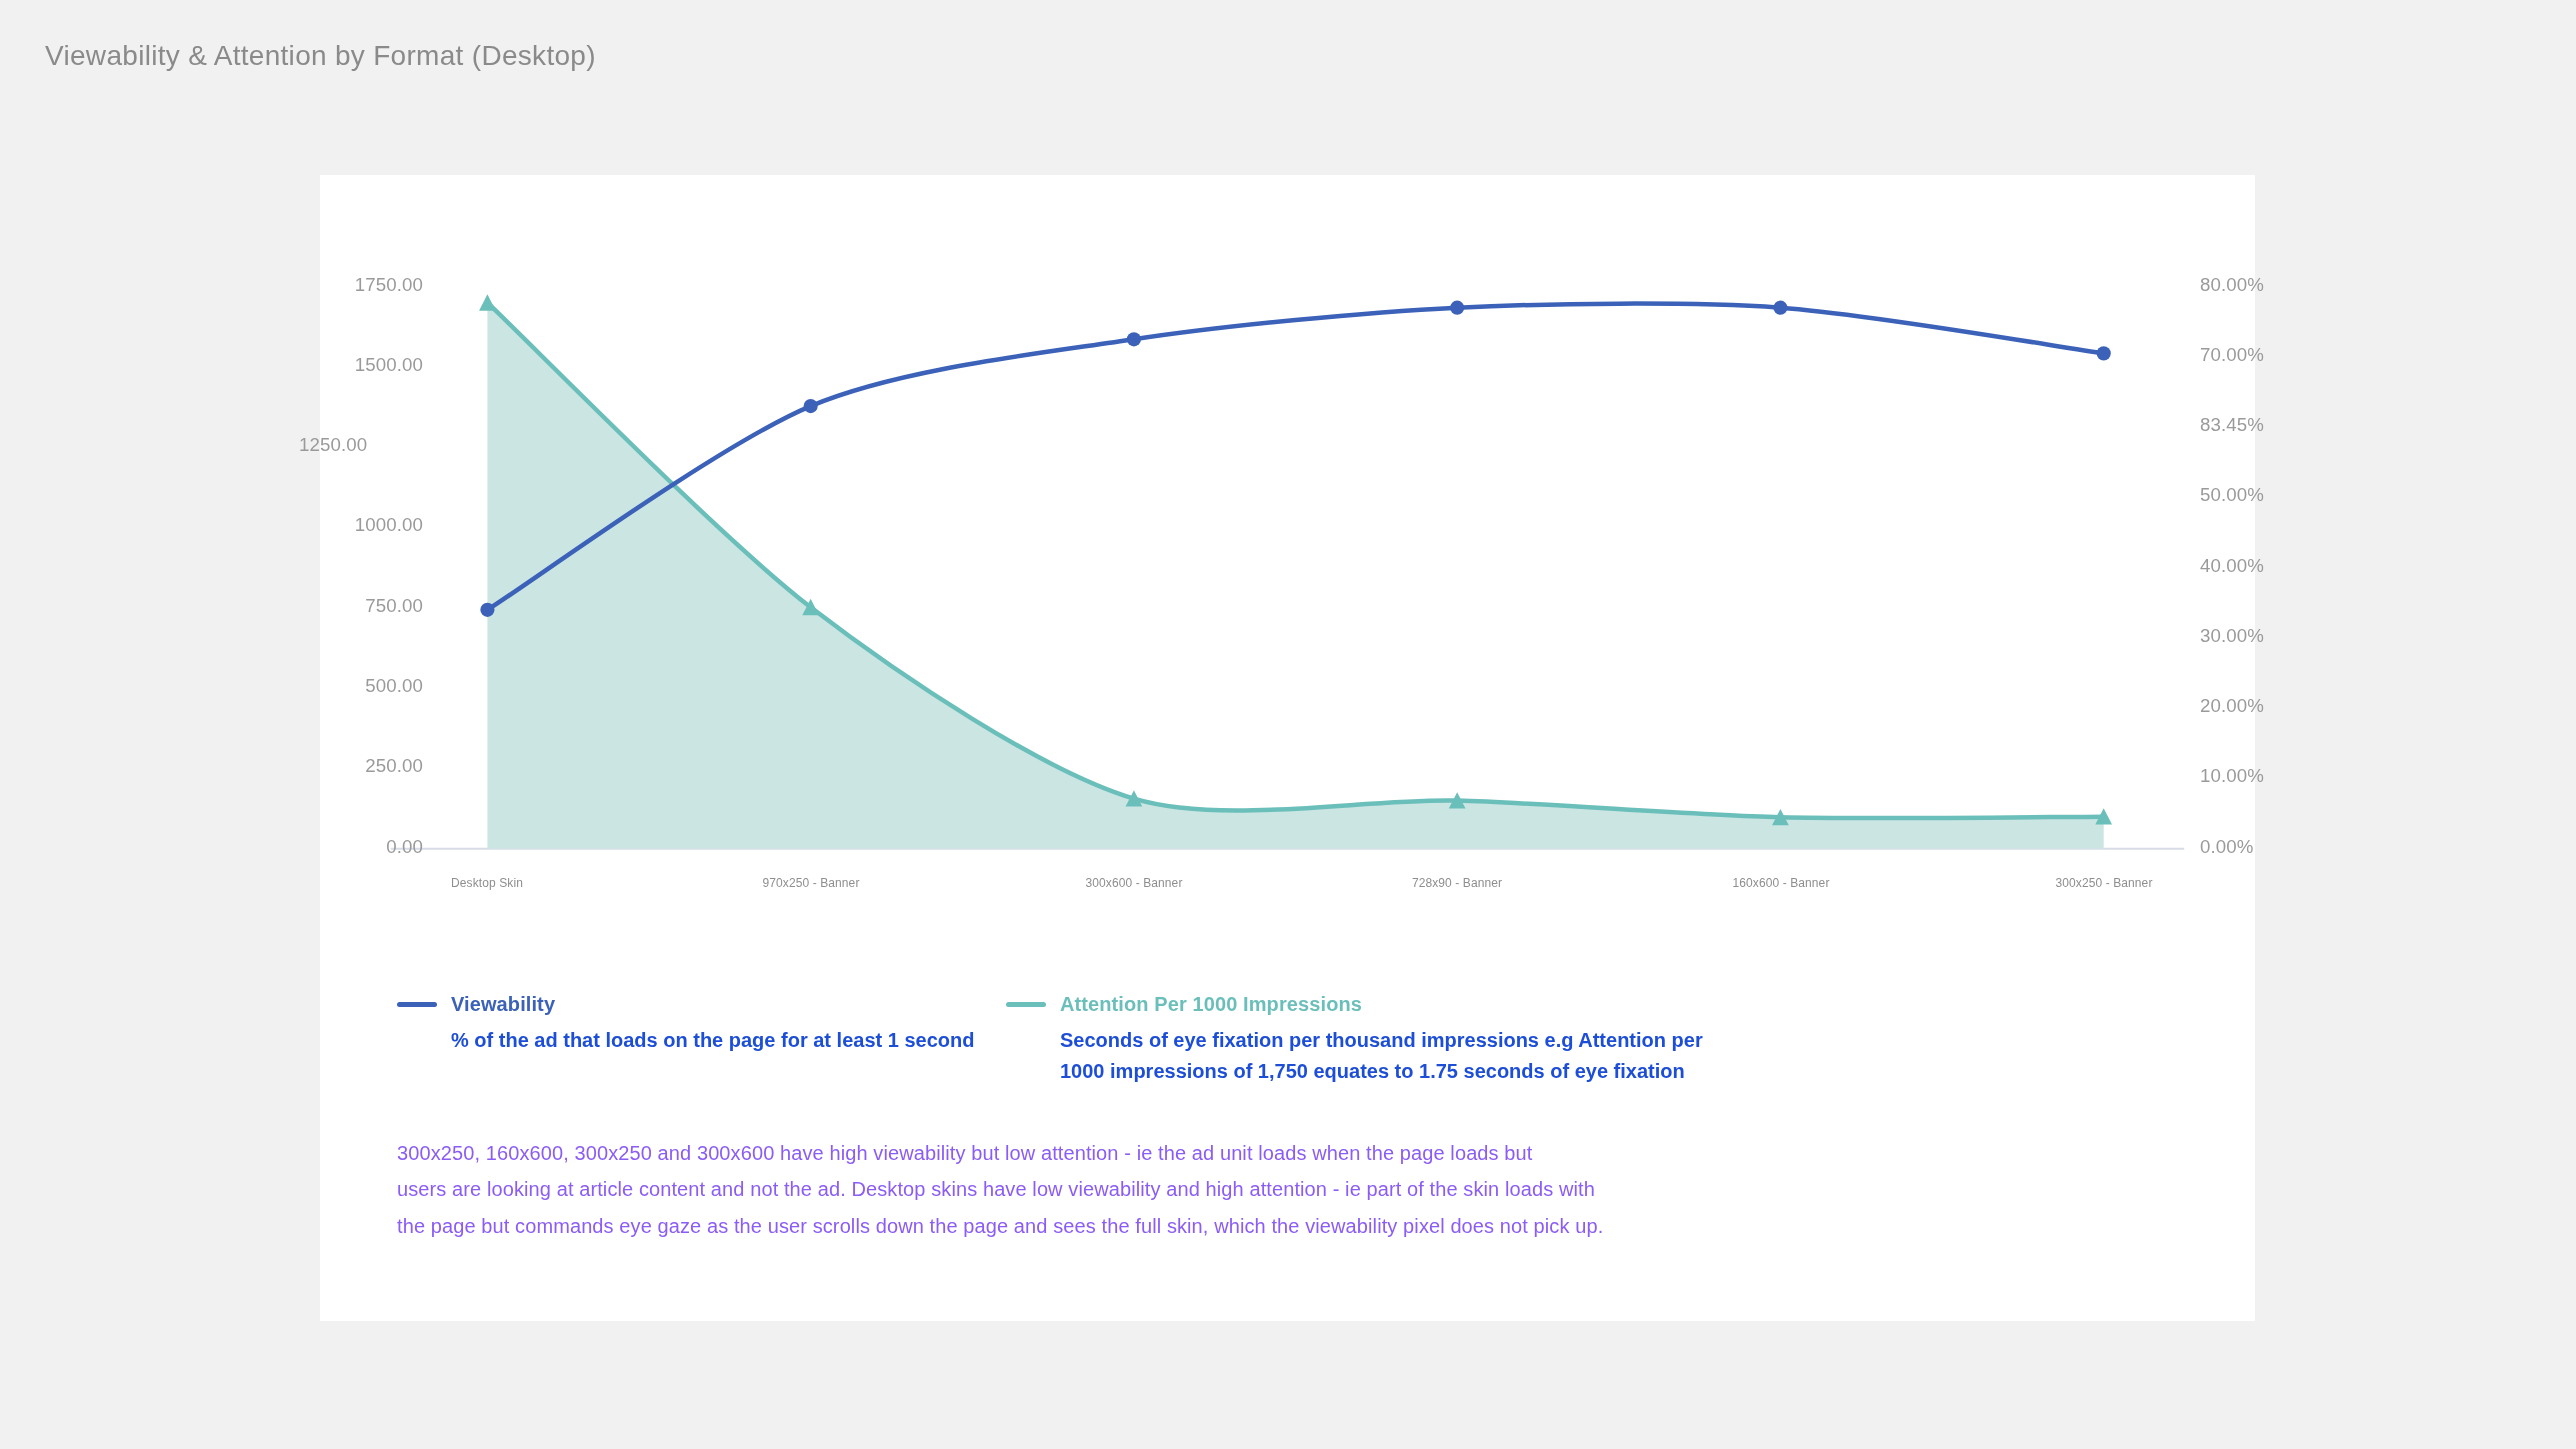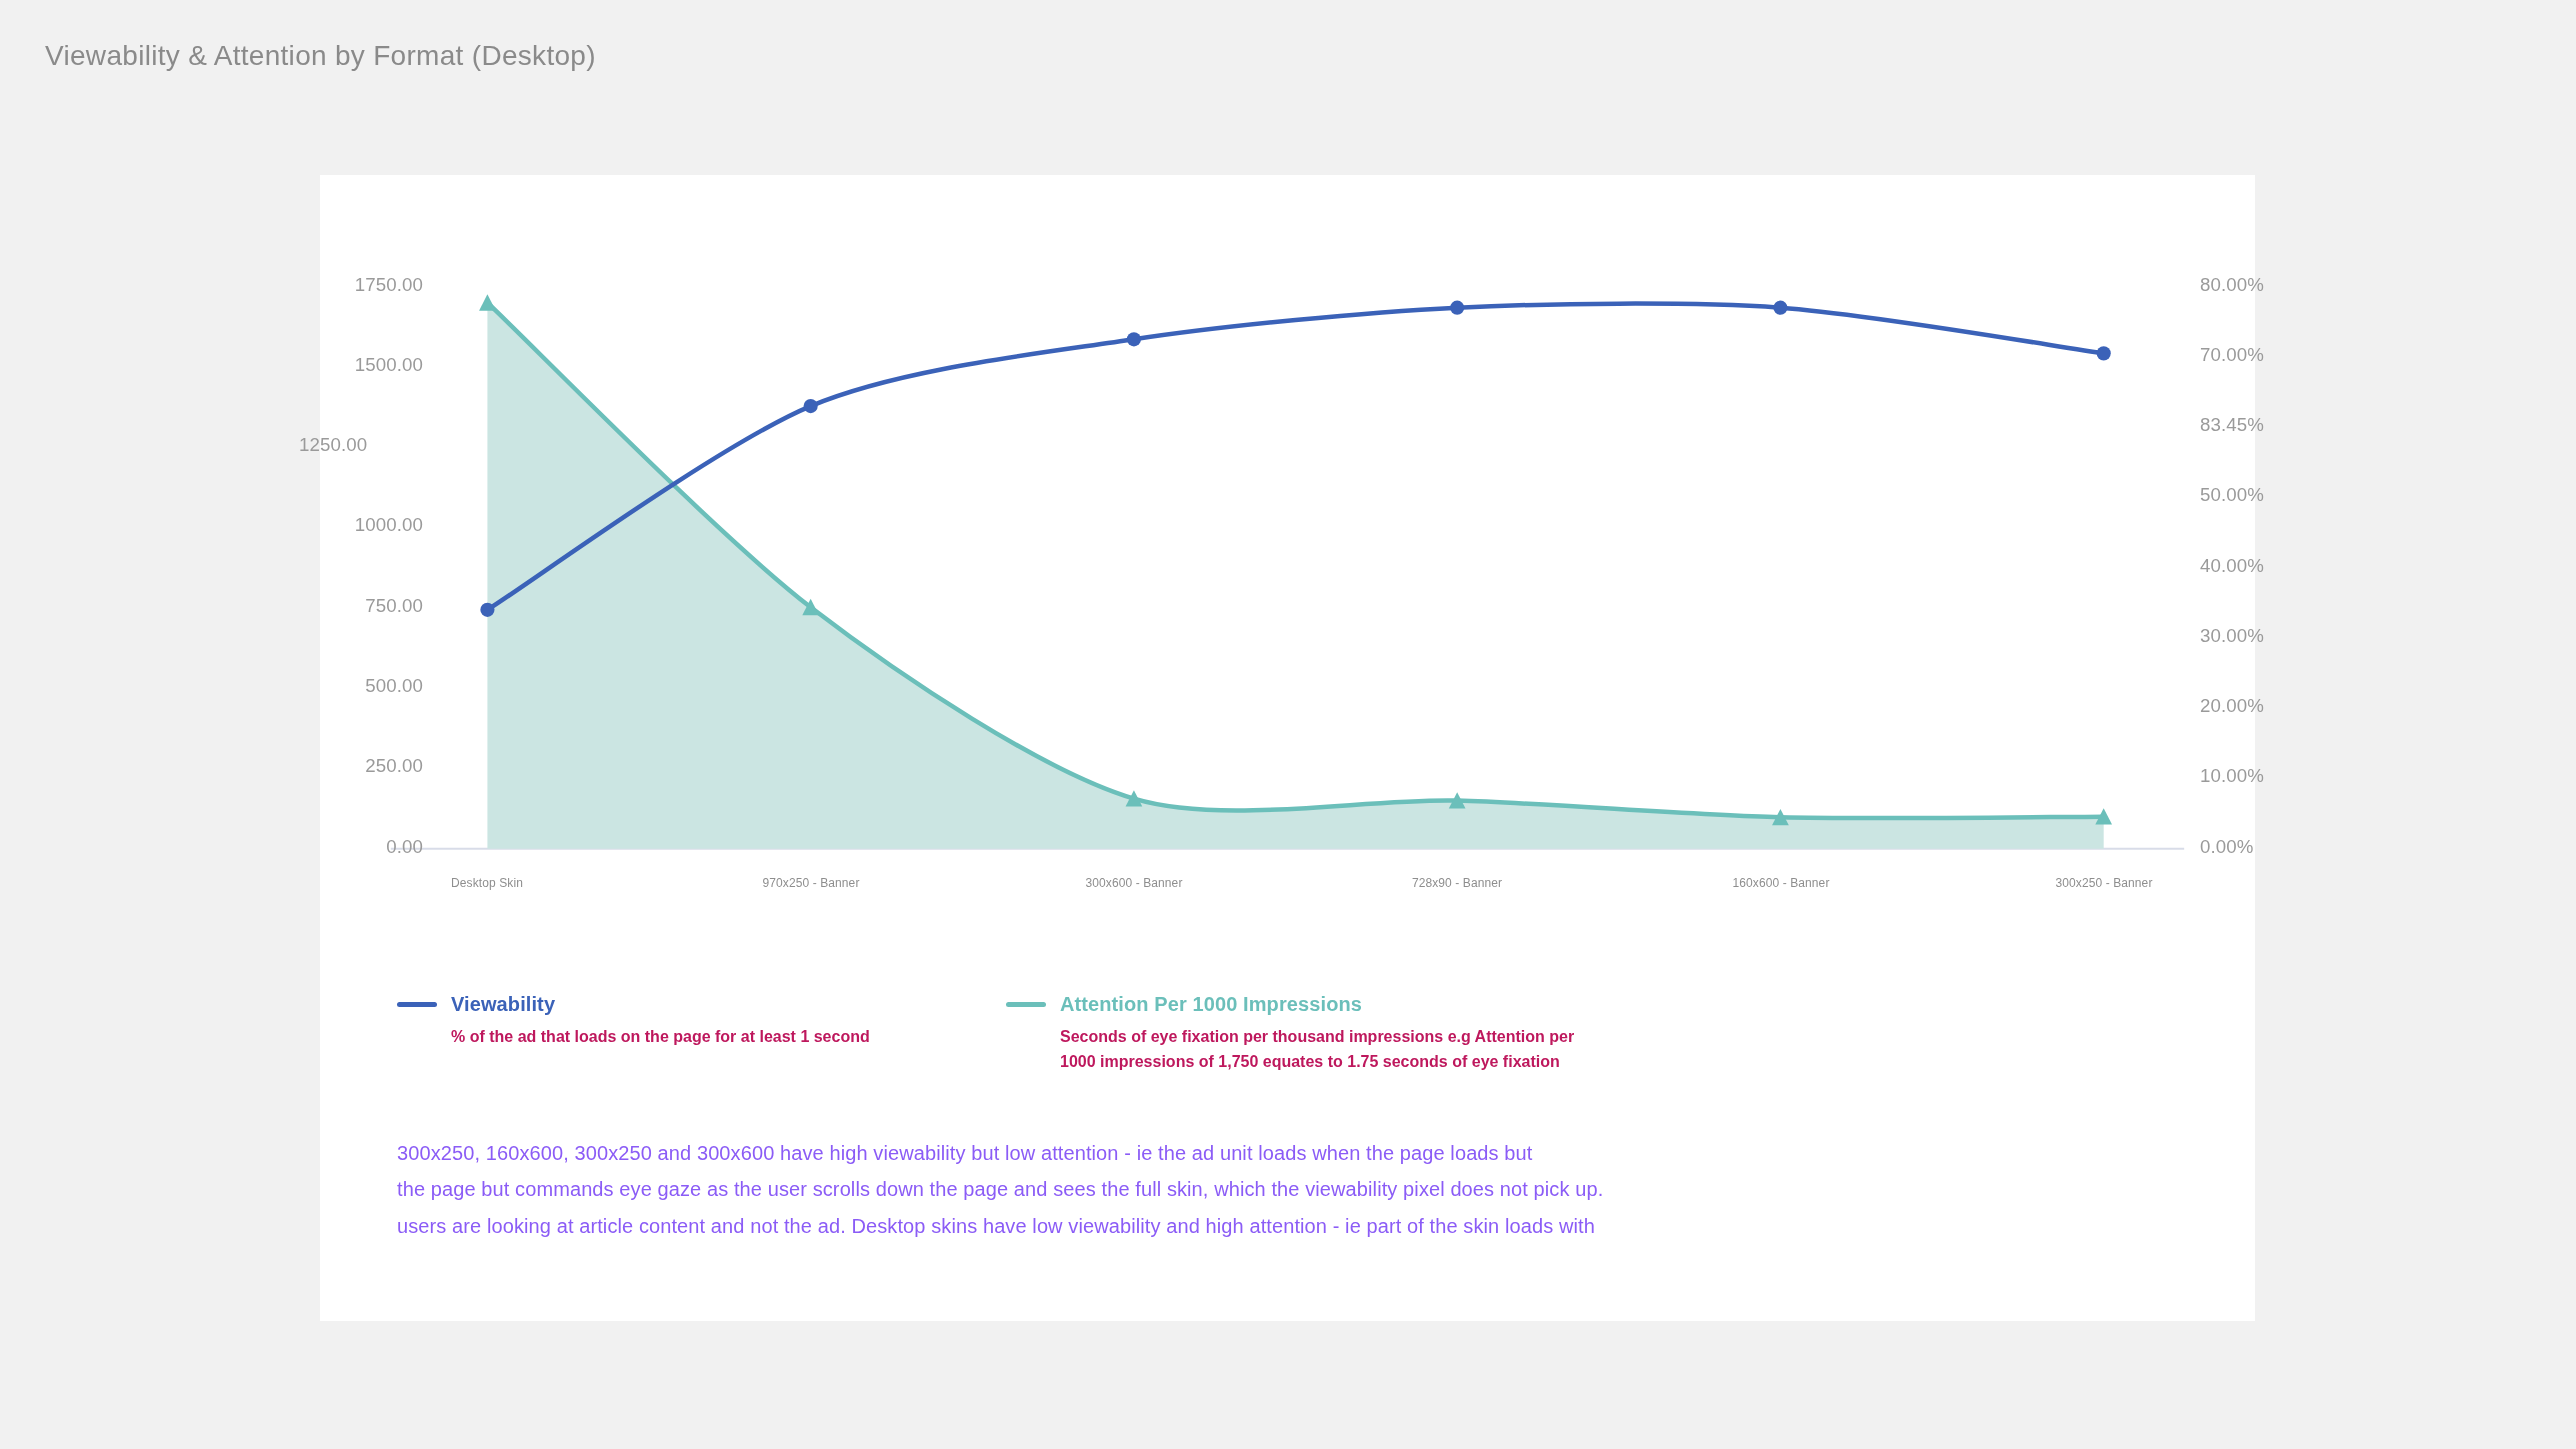--- a/index.html
+++ b/index.html
@@ -61,22 +61,22 @@
     border-radius: 2.6px;
     margin-right: 14px;
     flex: 0 0 auto;
   }
   .legend-title {
     font-size: 20px;
     letter-spacing: 0.1px;
     white-space: nowrap;
   }
   .legend-desc {
-    font-size: 16px;
-    color: #be185d;
+    font-size: 20px;
+    color: #1d4ed8;
     line-height: 1.55;
     margin-top: 9px;
     white-space: pre-line;
   }
   
   #note {
     position: absolute;
     left: 77px; top: 960px;
     width: 1752px;
     font-size: 20px;
@@ -165,18 +165,18 @@
         <span class="legend-swatch" id="sw1" style="background: rgb(107, 191, 186);"></span>
         <span class="legend-title" id="lt1" style="color: rgb(107, 191, 186);">Attention Per 1000 Impressions</span>
       </div>
       <div class="legend-desc" style="margin-left:54px;" id="ld1">Seconds of eye fixation per thousand impressions e.g Attention per
 1000 impressions of 1,750 equates to 1.75 seconds of eye fixation</div>
     </div>
   </div>
 
   <div id="note">
     <p>300x250, 160x600, 300x250 and 300x600 have high viewability but low attention - ie the ad unit loads when the page loads but</p>
+    <p>users are looking at article content and not the ad. Desktop skins have low viewability and high attention - ie part of the skin loads with</p>
     <p>the page but commands eye gaze as the user scrolls down the page and sees the full skin, which the viewability pixel does not pick up.</p>
-    <p>users are looking at article content and not the ad. Desktop skins have low viewability and high attention - ie part of the skin loads with</p>
   </div>
 
 </div>
 
 
 </body></html>

